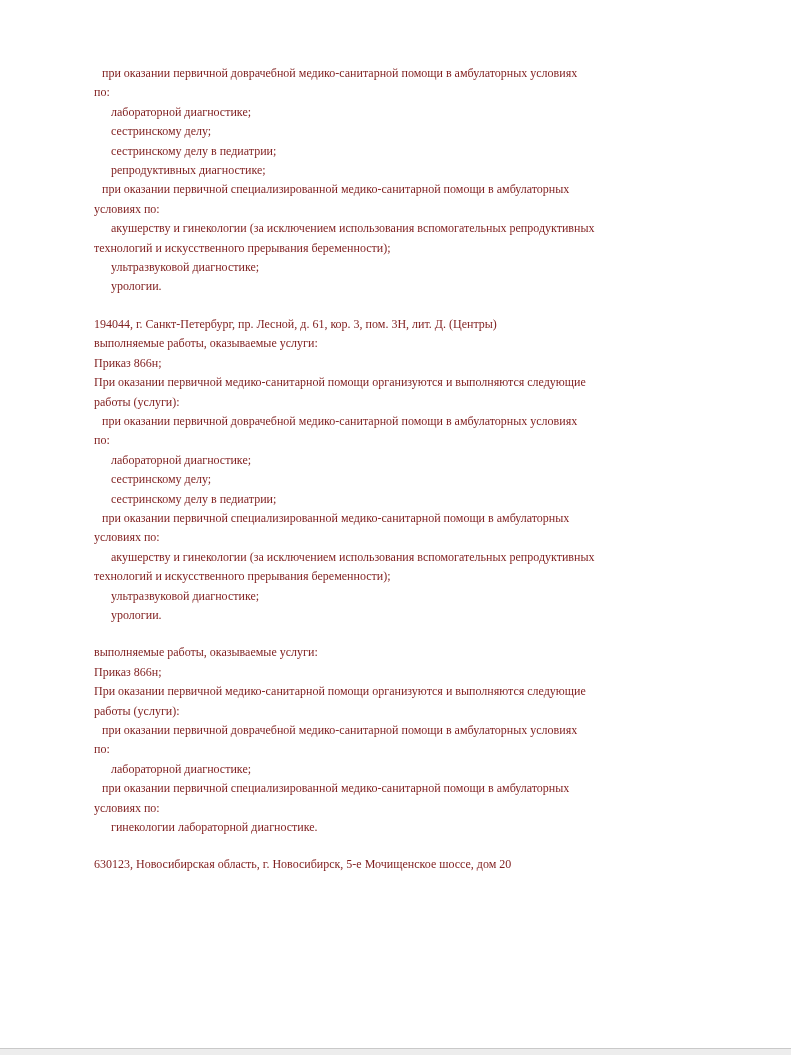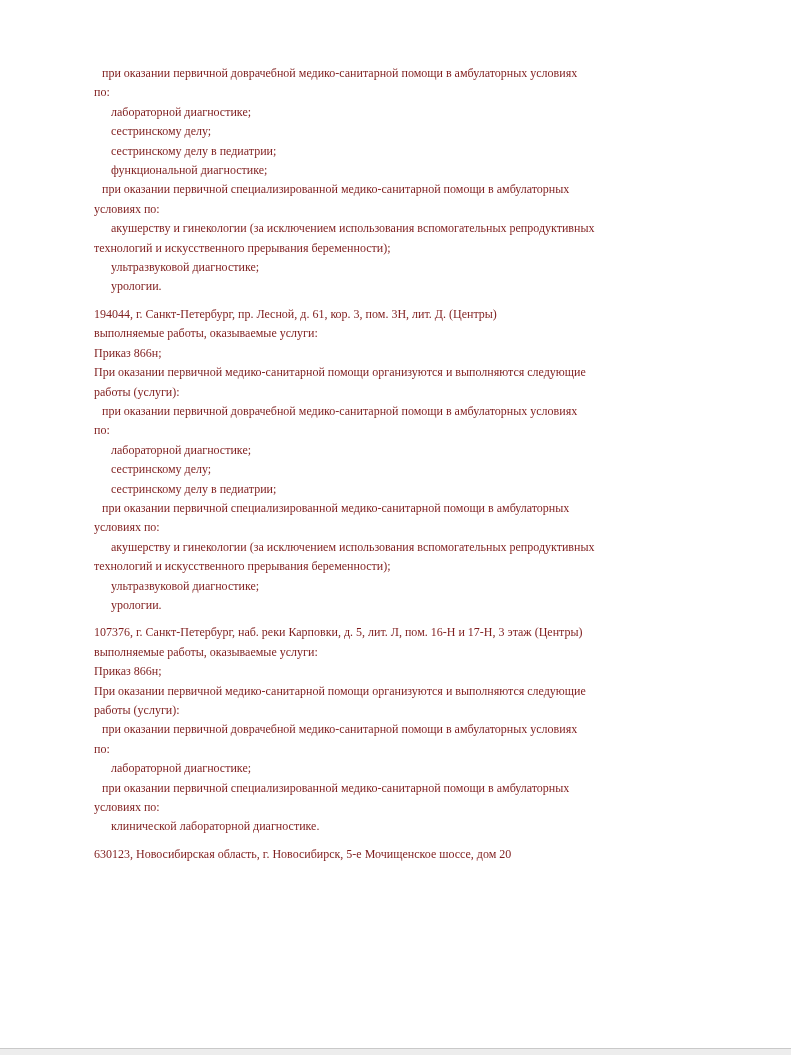--- a/index.html
+++ b/index.html
@@ -20,21 +20,21 @@
     line-height: 19.4px;
     color: #7f1d1d;
   }
   .document-body {
     position: absolute;
     top: 64px;
     left: 94px;
     right: 40px;
   }
   .section + .section {
-    margin-top: 8px;
+    margin-top: 18px;
   }
   .line {
     white-space: nowrap;
     min-height: 19.4px;
   }
   .ind0 { padding-left: 0; }
   .ind1 { padding-left: 8px; }
   .ind2 { padding-left: 17px; }
   .bottom-bar {
     position: absolute;
@@ -51,21 +51,21 @@
 <body>
 
 <div class="page">
   <div class="document-body">
       <div class="section">
         <div class="line ind1">при оказании первичной доврачебной медико-санитарной помощи в амбулаторных условиях</div>
         <div class="line ind0">по:</div>
         <div class="line ind2">лабораторной диагностике;</div>
         <div class="line ind2">сестринскому делу;</div>
         <div class="line ind2">сестринскому делу в педиатрии;</div>
-        <div class="line ind2">функциональной диагностике;</div>
+        <div class="line ind2">репродуктивных диагностике;</div>
         <div class="line ind1">при оказании первичной специализированной медико-санитарной помощи в амбулаторных</div>
         <div class="line ind0">условиях по:</div>
         <div class="line ind2">акушерству и гинекологии (за исключением использования вспомогательных репродуктивных</div>
         <div class="line ind0">технологий и искусственного прерывания беременности);</div>
         <div class="line ind2">ультразвуковой диагностике;</div>
         <div class="line ind2">урологии.</div>
       </div>
       <div class="section">
         <div class="line ind0">194044, г. Санкт-Петербург, пр. Лесной, д. 61, кор. 3, пом. 3Н, лит. Д. (Центры)</div>
         <div class="line ind0">выполняемые работы, оказываемые услуги:</div>
@@ -78,30 +78,29 @@
         <div class="line ind2">сестринскому делу;</div>
         <div class="line ind2">сестринскому делу в педиатрии;</div>
         <div class="line ind1">при оказании первичной специализированной медико-санитарной помощи в амбулаторных</div>
         <div class="line ind0">условиях по:</div>
         <div class="line ind2">акушерству и гинекологии (за исключением использования вспомогательных репродуктивных</div>
         <div class="line ind0">технологий и искусственного прерывания беременности);</div>
         <div class="line ind2">ультразвуковой диагностике;</div>
         <div class="line ind2">урологии.</div>
       </div>
       <div class="section">
-        <div class="line ind0">107376, г. Санкт-Петербург, наб. реки Карповки, д. 5, лит. Л, пом. 16-Н и 17-Н, 3 этаж (Центры)</div>
         <div class="line ind0">выполняемые работы, оказываемые услуги:</div>
         <div class="line ind0">Приказ 866н;</div>
         <div class="line ind0">При оказании первичной медико-санитарной помощи организуются и выполняются следующие</div>
         <div class="line ind0">работы (услуги):</div>
         <div class="line ind1">при оказании первичной доврачебной медико-санитарной помощи в амбулаторных условиях</div>
         <div class="line ind0">по:</div>
         <div class="line ind2">лабораторной диагностике;</div>
         <div class="line ind1">при оказании первичной специализированной медико-санитарной помощи в амбулаторных</div>
         <div class="line ind0">условиях по:</div>
-        <div class="line ind2">клинической лабораторной диагностике.</div>
+        <div class="line ind2">гинекологии лабораторной диагностике.</div>
       </div>
       <div class="section">
         <div class="line ind0">630123, Новосибирская область, г. Новосибирск, 5-е Мочищенское шоссе, дом 20</div>
       </div>
     </div>
   <div class="bottom-bar"></div>
 </div>
 
 </body></html>

